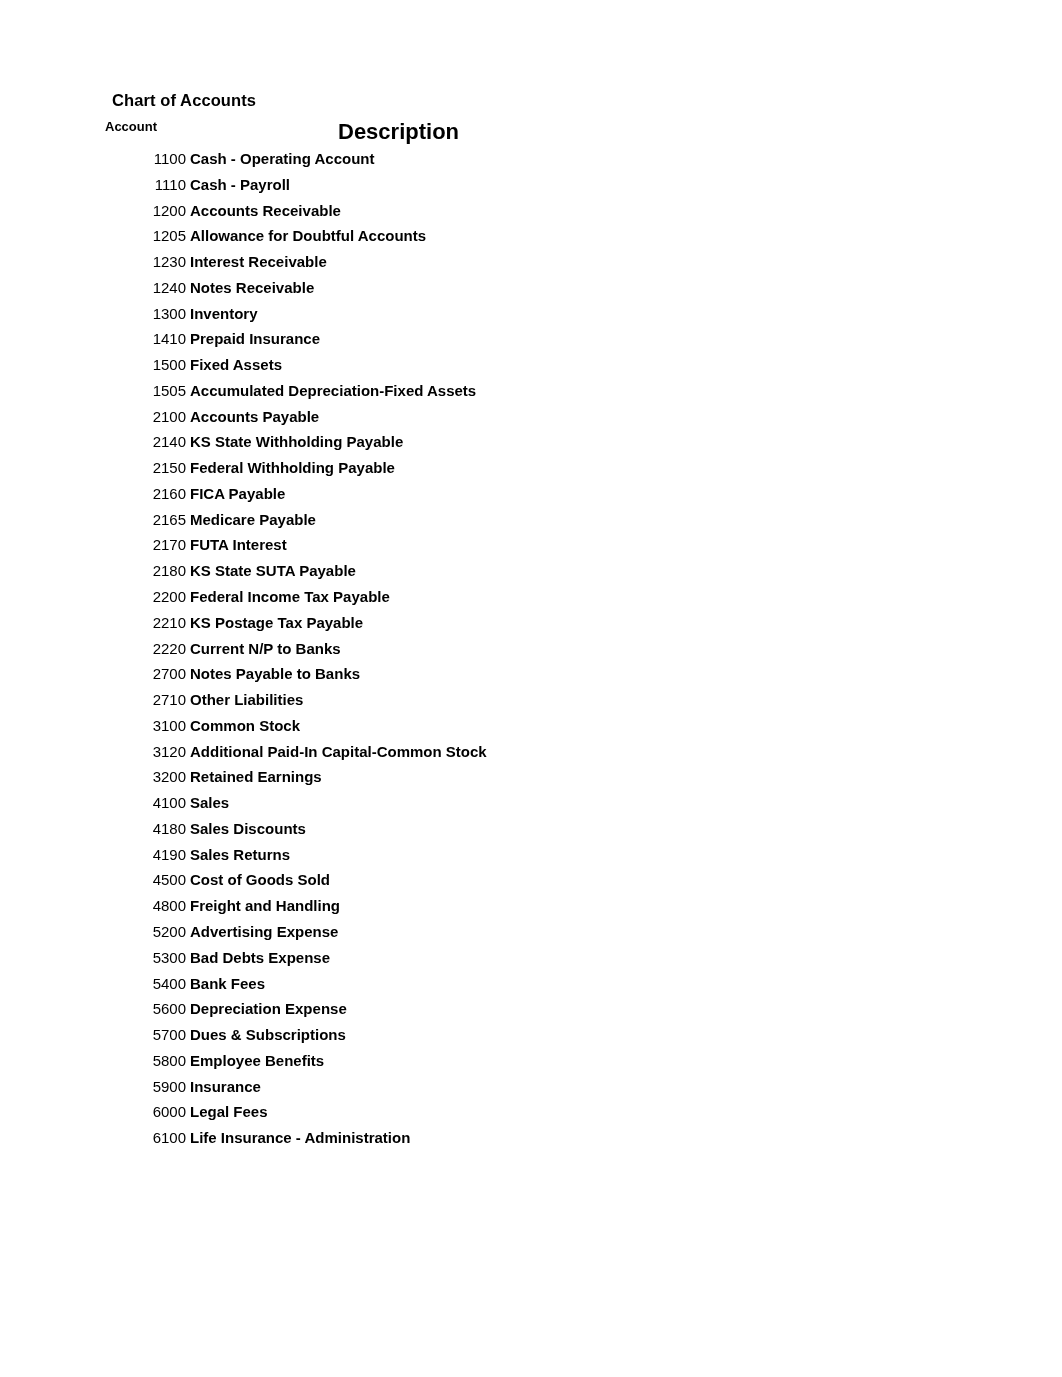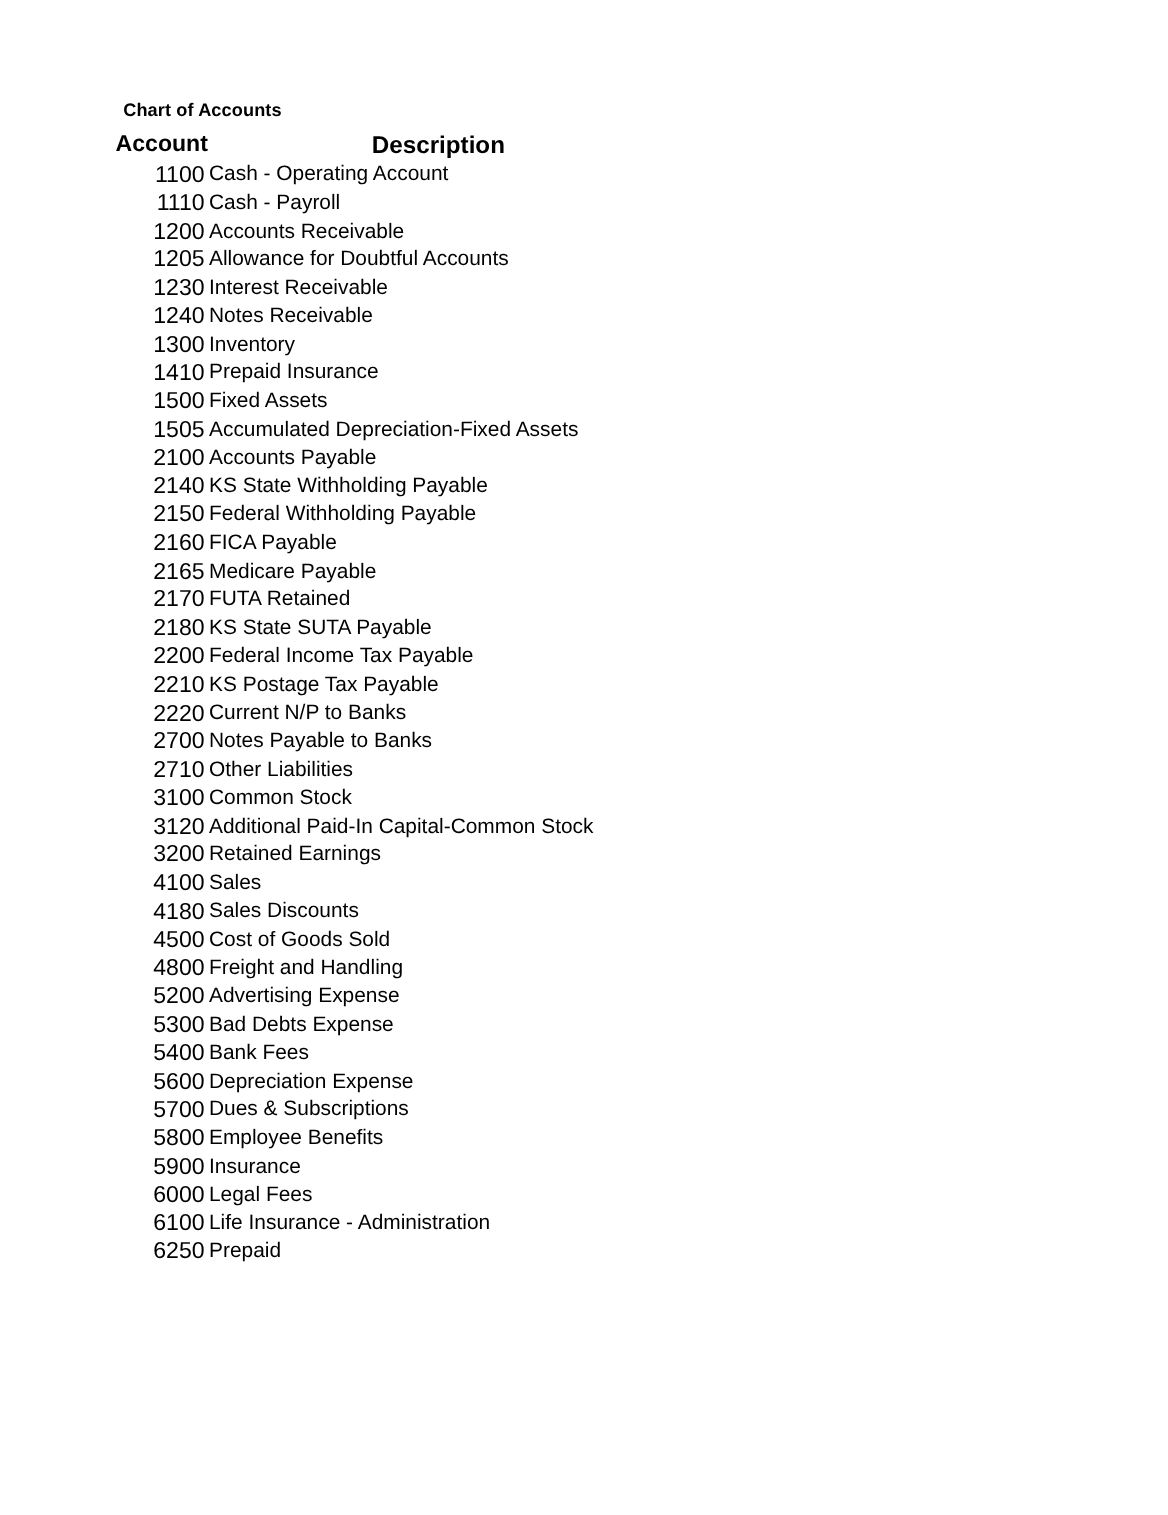--- a/index.html
+++ b/index.html
@@ -37,21 +37,21 @@
     position: absolute;
     left: 0;
     top: 119px;
     width: 1062px;
     height: 22px;
   }
   .hdr-account {
     position: absolute;
     left: 105px;
     top: 0;
-    font-size: 21px;
+    font-size: 13px;
     font-weight: bold;
     white-space: nowrap;
   }
   .hdr-description {
     position: absolute;
     left: 338px;
     top: 0;
     font-size: 22px;
     font-weight: bold;
     white-space: nowrap;
@@ -68,29 +68,29 @@
     height: 25.78px;
     line-height: 25.78px;
     white-space: nowrap;
   }
   .acct {
     position: absolute;
     left: 86px;
     width: 100px;
     top: 0;
     text-align: right;
-    font-size: 21px;
+    font-size: 15px;
     font-weight: normal;
   }
   .desc {
     position: absolute;
     left: 190px;
     top: 0;
-    font-size: 19px;
-    font-weight: normal;
+    font-size: 15px;
+    font-weight: bold;
     white-space: nowrap;
   }
 </style>
 </head>
 <body>
 
 <div class="sheet">
 
   <div class="title">Chart of Accounts</div>
 
@@ -155,21 +155,21 @@
       <div class="row">
         <span class="acct">2160</span>
         <span class="desc">FICA Payable</span>
       </div>
       <div class="row">
         <span class="acct">2165</span>
         <span class="desc">Medicare Payable</span>
       </div>
       <div class="row">
         <span class="acct">2170</span>
-        <span class="desc">FUTA Retained</span>
+        <span class="desc">FUTA Interest</span>
       </div>
       <div class="row">
         <span class="acct">2180</span>
         <span class="desc">KS State SUTA Payable</span>
       </div>
       <div class="row">
         <span class="acct">2200</span>
         <span class="desc">Federal Income Tax Payable</span>
       </div>
       <div class="row">
@@ -202,20 +202,24 @@
       </div>
       <div class="row">
         <span class="acct">4100</span>
         <span class="desc">Sales</span>
       </div>
       <div class="row">
         <span class="acct">4180</span>
         <span class="desc">Sales Discounts</span>
       </div>
       <div class="row">
+        <span class="acct">4190</span>
+        <span class="desc">Sales Returns</span>
+      </div>
+      <div class="row">
         <span class="acct">4500</span>
         <span class="desc">Cost of Goods Sold</span>
       </div>
       <div class="row">
         <span class="acct">4800</span>
         <span class="desc">Freight and Handling</span>
       </div>
       <div class="row">
         <span class="acct">5200</span>
         <span class="desc">Advertising Expense</span>

